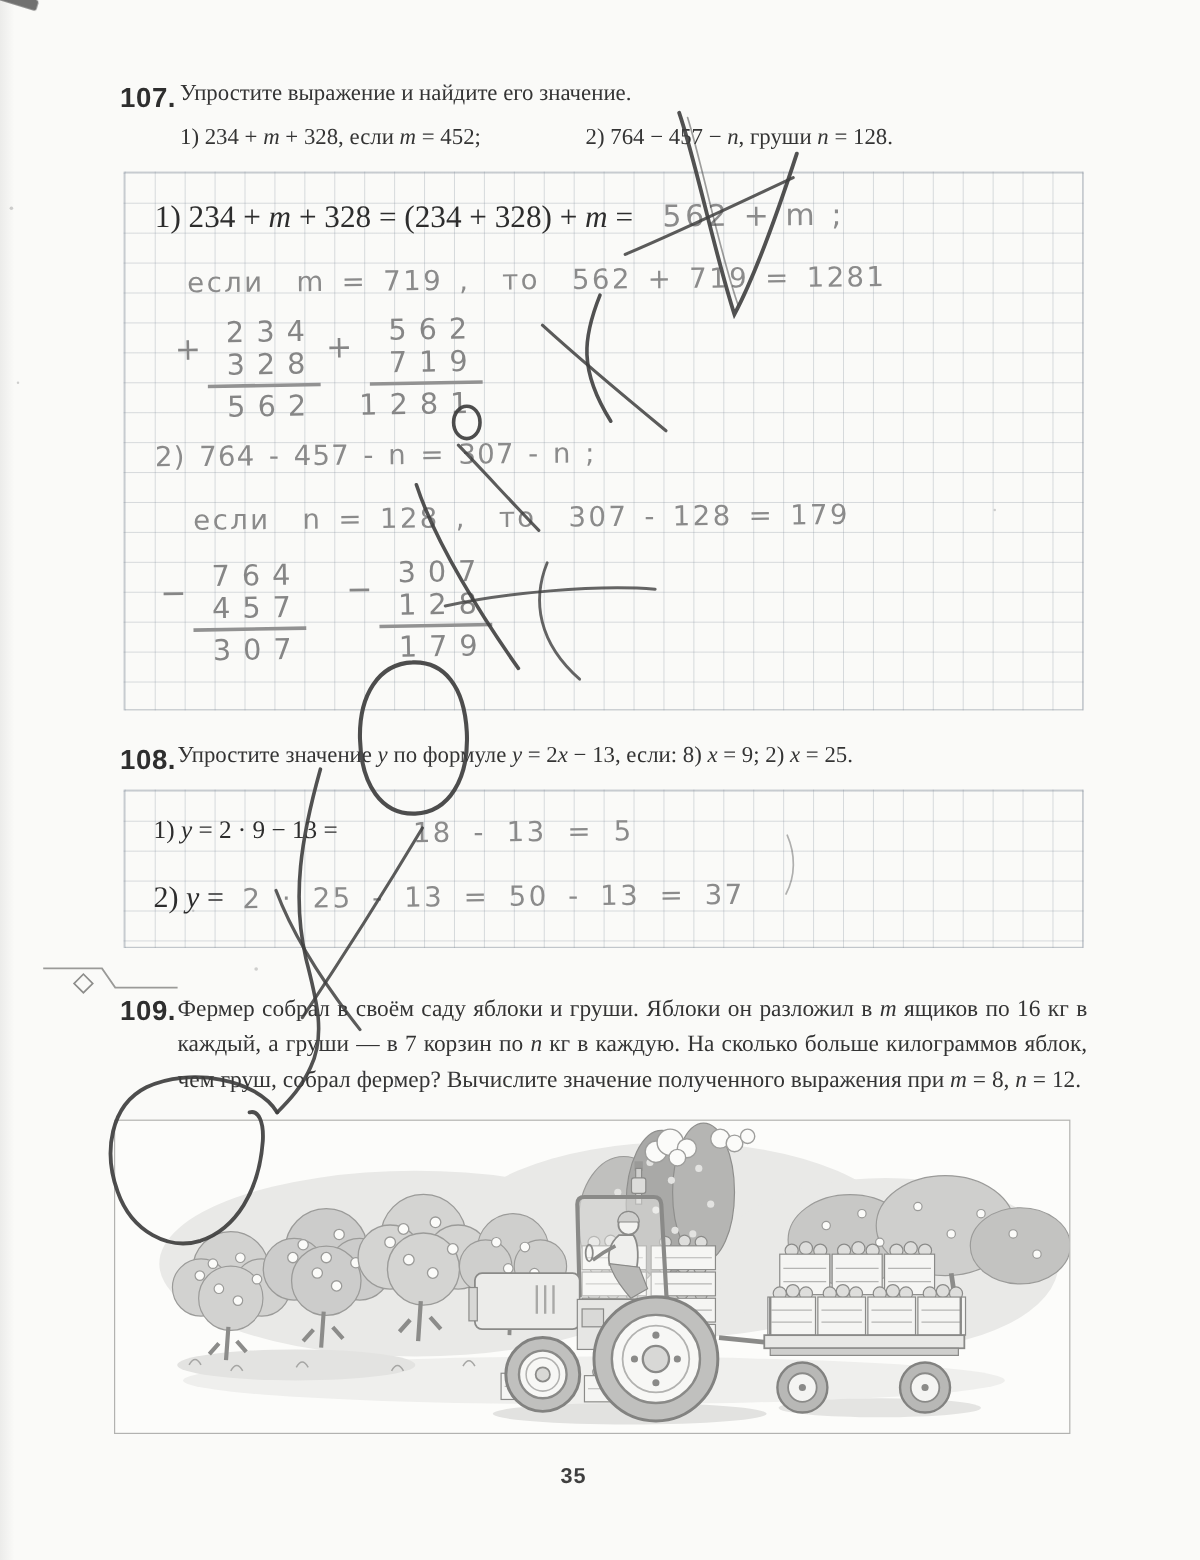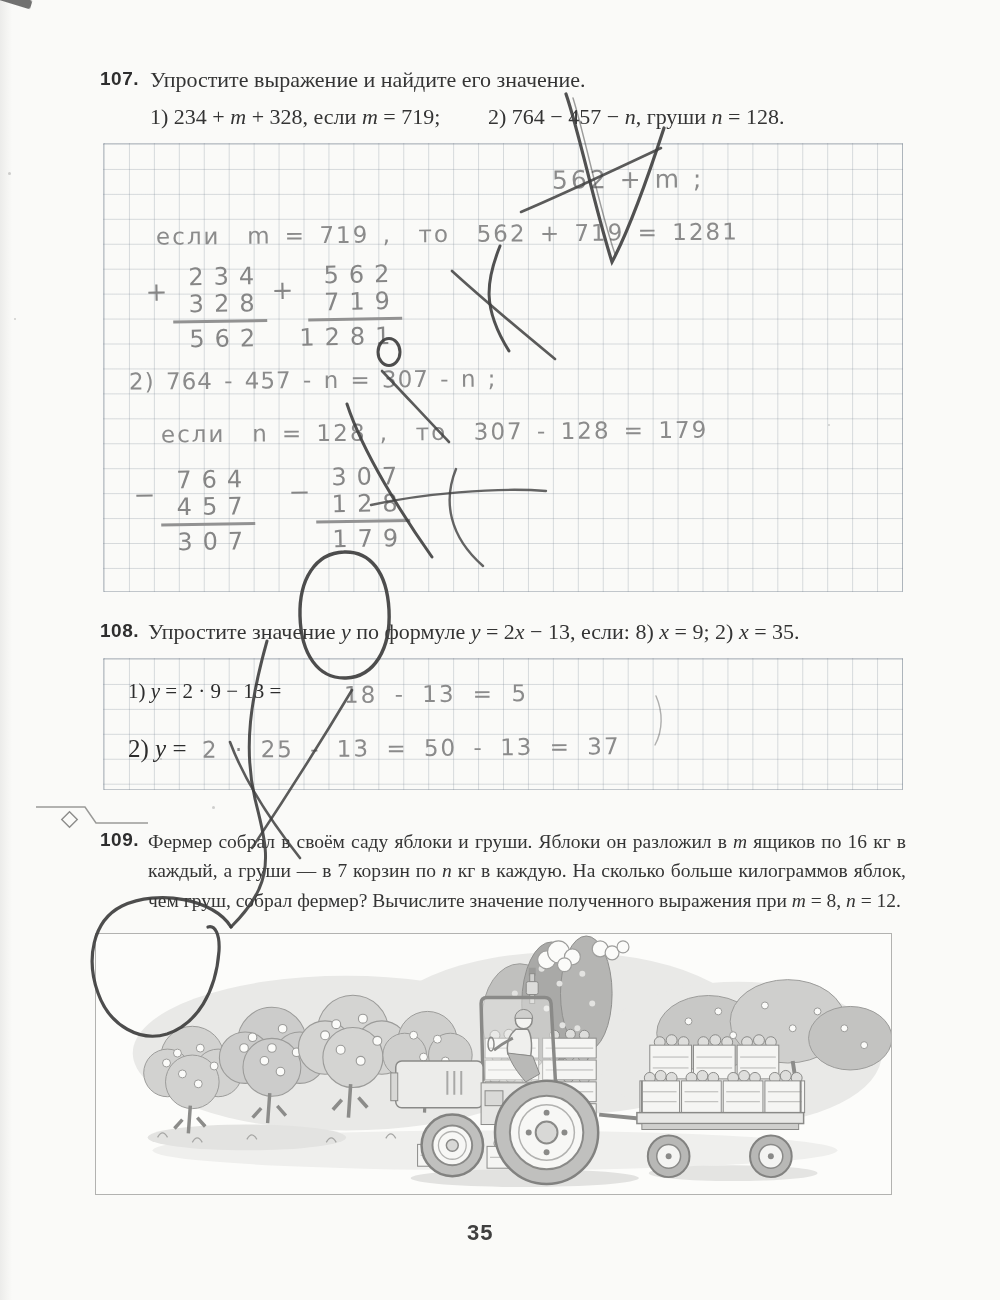--- a/index.html
+++ b/index.html
@@ -1,41 +1,41 @@
 <!DOCTYPE html>
 <html><head>
 <meta charset="utf-8">
 <style>
   html,body{margin:0;padding:0;background:#ffffff;}
   .page{position:relative;width:1000px;height:1300px;background:#fafaf8;overflow:hidden;
         font-family:"Liberation Serif",serif;color:#333;}
   .abs{position:absolute;}
   .prob-num{position:absolute;font-family:"Liberation Sans",sans-serif;font-weight:700;
-            font-size:19px;color:#2e2e2e;letter-spacing:.5px;}
-  .serif{position:absolute;font-size:22px;color:#343434;white-space:pre;}
+            font-size:23px;color:#2e2e2e;letter-spacing:.5px;}
+  .serif{position:absolute;font-size:19px;color:#343434;white-space:pre;}
   .par{position:absolute;font-size:19.5px;color:#343434;line-height:29.3px;text-align:justify;}
   .var{font-style:italic;}
   .grid{position:absolute;border:1px solid rgba(125,135,148,.45);
         background-image:
           linear-gradient(to right, rgba(130,142,155,.30) 1px, transparent 1px),
           linear-gradient(to bottom, rgba(130,142,155,.30) 1px, transparent 1px);
         background-size:24.95px 24.95px;}
   .gprint{position:absolute;font-family:"Liberation Serif",serif;color:#2d2d2d;white-space:pre;}
   .hw{position:absolute;font-family:"DejaVu Sans",sans-serif;color:#8b8b8b;white-space:pre;
       transform:rotate(-.5deg);}
   .arith{position:absolute;display:flex;align-items:flex-start;color:#868686;
          font-family:"DejaVu Sans",sans-serif;transform:rotate(-1deg);}
   .arith .sign{font-size:26px;line-height:26px;margin:14px 5px 0 0;}
   .stack{display:flex;flex-direction:column;align-items:flex-end;}
   .stack .r{font-size:24px;line-height:27px;letter-spacing:10px;padding-right:2px;}
   .stack .r2{border-bottom:3px solid #929292;padding:0 2px 2px 16px;margin-bottom:3px;}
   .illu{position:absolute;left:95px;top:933px;width:797px;height:262px;
         border:1px solid #b2b2b0;background:#fcfcfa;box-sizing:border-box;}
   .pagenum{position:absolute;font-family:"Liberation Sans",sans-serif;font-weight:700;
-           font-size:22px;color:#3f3f3f;letter-spacing:1px;}
+           font-size:18px;color:#3f3f3f;letter-spacing:1px;}
   .overlay{position:absolute;left:0;top:0;width:1000px;height:1300px;pointer-events:none;z-index:40;}
   .edge-streak{position:absolute;left:0;top:0;width:12px;height:1300px;
                background:linear-gradient(to right, rgba(110,110,110,.10), rgba(110,110,110,0));}
   .corner-mark{position:absolute;left:-6px;top:-5px;width:38px;height:9px;background:#4f4f4f;
                transform:rotate(17deg);opacity:.8;border-radius:2px;filter:blur(.6px);}
   .speck{position:absolute;background:#9a9a9a;border-radius:50%;opacity:.45;}
 </style>
 </head>
 <body>
 
@@ -45,25 +45,26 @@
   <div class="corner-mark"></div>
   <div class="speck" style="left:8px;top:172px;width:3px;height:3px"></div>
   <div class="speck" style="left:14px;top:318px;width:2px;height:2px"></div>
   <div class="speck" style="left:160px;top:758px;width:2px;height:2px"></div>
   <div class="speck" style="left:212px;top:806px;width:3px;height:3px"></div>
   <div class="speck" style="left:828px;top:424px;width:2px;height:2px"></div>
 
   <div class="prob-num" style="left:100px;top:68px">107.</div>
   <div class="serif" style="left:150px;top:67px">Упростите выражение и найдите его значение.</div>
 
-  <div class="serif" style="left:150px;top:104px"><span>1) 234 + </span><span class="var">m</span><span> + 328, если </span><span class="var">m</span><span> = 719;</span></div>
+  <div class="serif" style="left:150px;top:104px"><span>1) 234 + </span><span class="var">m</span><span> + 328, если </span><span class="var">m</span><span> = 452;</span></div>
   <div class="serif" style="left:488px;top:104px"><span>2) 764 − 457 − </span><span class="var">n</span><span>, груши </span><span class="var">n</span><span> = 128.</span></div>
 
   <div class="grid" style="left:103px;top:143px;width:798px;height:447px">
 
+    <div class="gprint" style="left:25px;top:22px;font-size:26px"><span>1) 234 + </span><span class="var">m</span><span> + 328 = (234 + 328) + </span><span class="var">m</span><span> =</span></div>
     <div class="hw" style="left:448px;top:21px;font-size:25px;letter-spacing:3px">562 + m ;</div>
 
     <div class="hw" style="left:52px;top:77px;font-size:23px;letter-spacing:2px;word-spacing:4px">если  m = 719 ,  то  562 + 719 = 1281</div>
 
     <div class="arith" style="left:42px;top:120px">
       <span class="sign">+</span>
       <span class="stack">
         <span class="r">234</span>
         <span class="r r2">328</span>
         <span class="r">562</span>
@@ -93,21 +94,21 @@
       <span class="sign">−</span>
       <span class="stack">
         <span class="r">307</span>
         <span class="r r2">128</span>
         <span class="r">179</span>
       </span>
     </div>
   </div>
 
   <div class="prob-num" style="left:100px;top:620px">108.</div>
-  <div class="serif" style="left:148px;top:619px"><span>Упростите значение </span><span class="var">y</span><span> по формуле </span><span class="var">y</span><span> = 2</span><span class="var">x</span><span> − 13, если: 8) </span><span class="var">x</span><span> = 9; 2) </span><span class="var">x</span><span> = 35.</span></div>
+  <div class="serif" style="left:148px;top:619px"><span>Упростите значение </span><span class="var">y</span><span> по формуле </span><span class="var">y</span><span> = 2</span><span class="var">x</span><span> − 13, если: 8) </span><span class="var">x</span><span> = 9; 2) </span><span class="var">x</span><span> = 25.</span></div>
 
   <div class="grid" style="left:103px;top:658px;width:798px;height:130px">
     <div class="gprint" style="left:24px;top:20px;font-size:21px"><span>1) </span><span class="var">y</span><span> = 2 · 9 − 13 =</span></div>
     <div class="hw" style="left:240px;top:22px;font-size:23px;letter-spacing:2px;word-spacing:8px">18 - 13 = 5</div>
     <div class="gprint" style="left:24px;top:76px;font-size:25px"><span>2) </span><span class="var">y</span><span> =</span></div>
     <div class="hw" style="left:98px;top:76px;font-size:23px;letter-spacing:2px;word-spacing:7px">2 · 25 - 13 = 50 - 13 = 37</div>
   </div>
 
   <svg class="abs" style="left:30px;top:795px" width="130" height="42" viewBox="0 0 130 42">
     <path d="M 6,12 H 55 L 66,28 H 118" fill="none" stroke="#9a9a98" stroke-width="1.5"></path>

